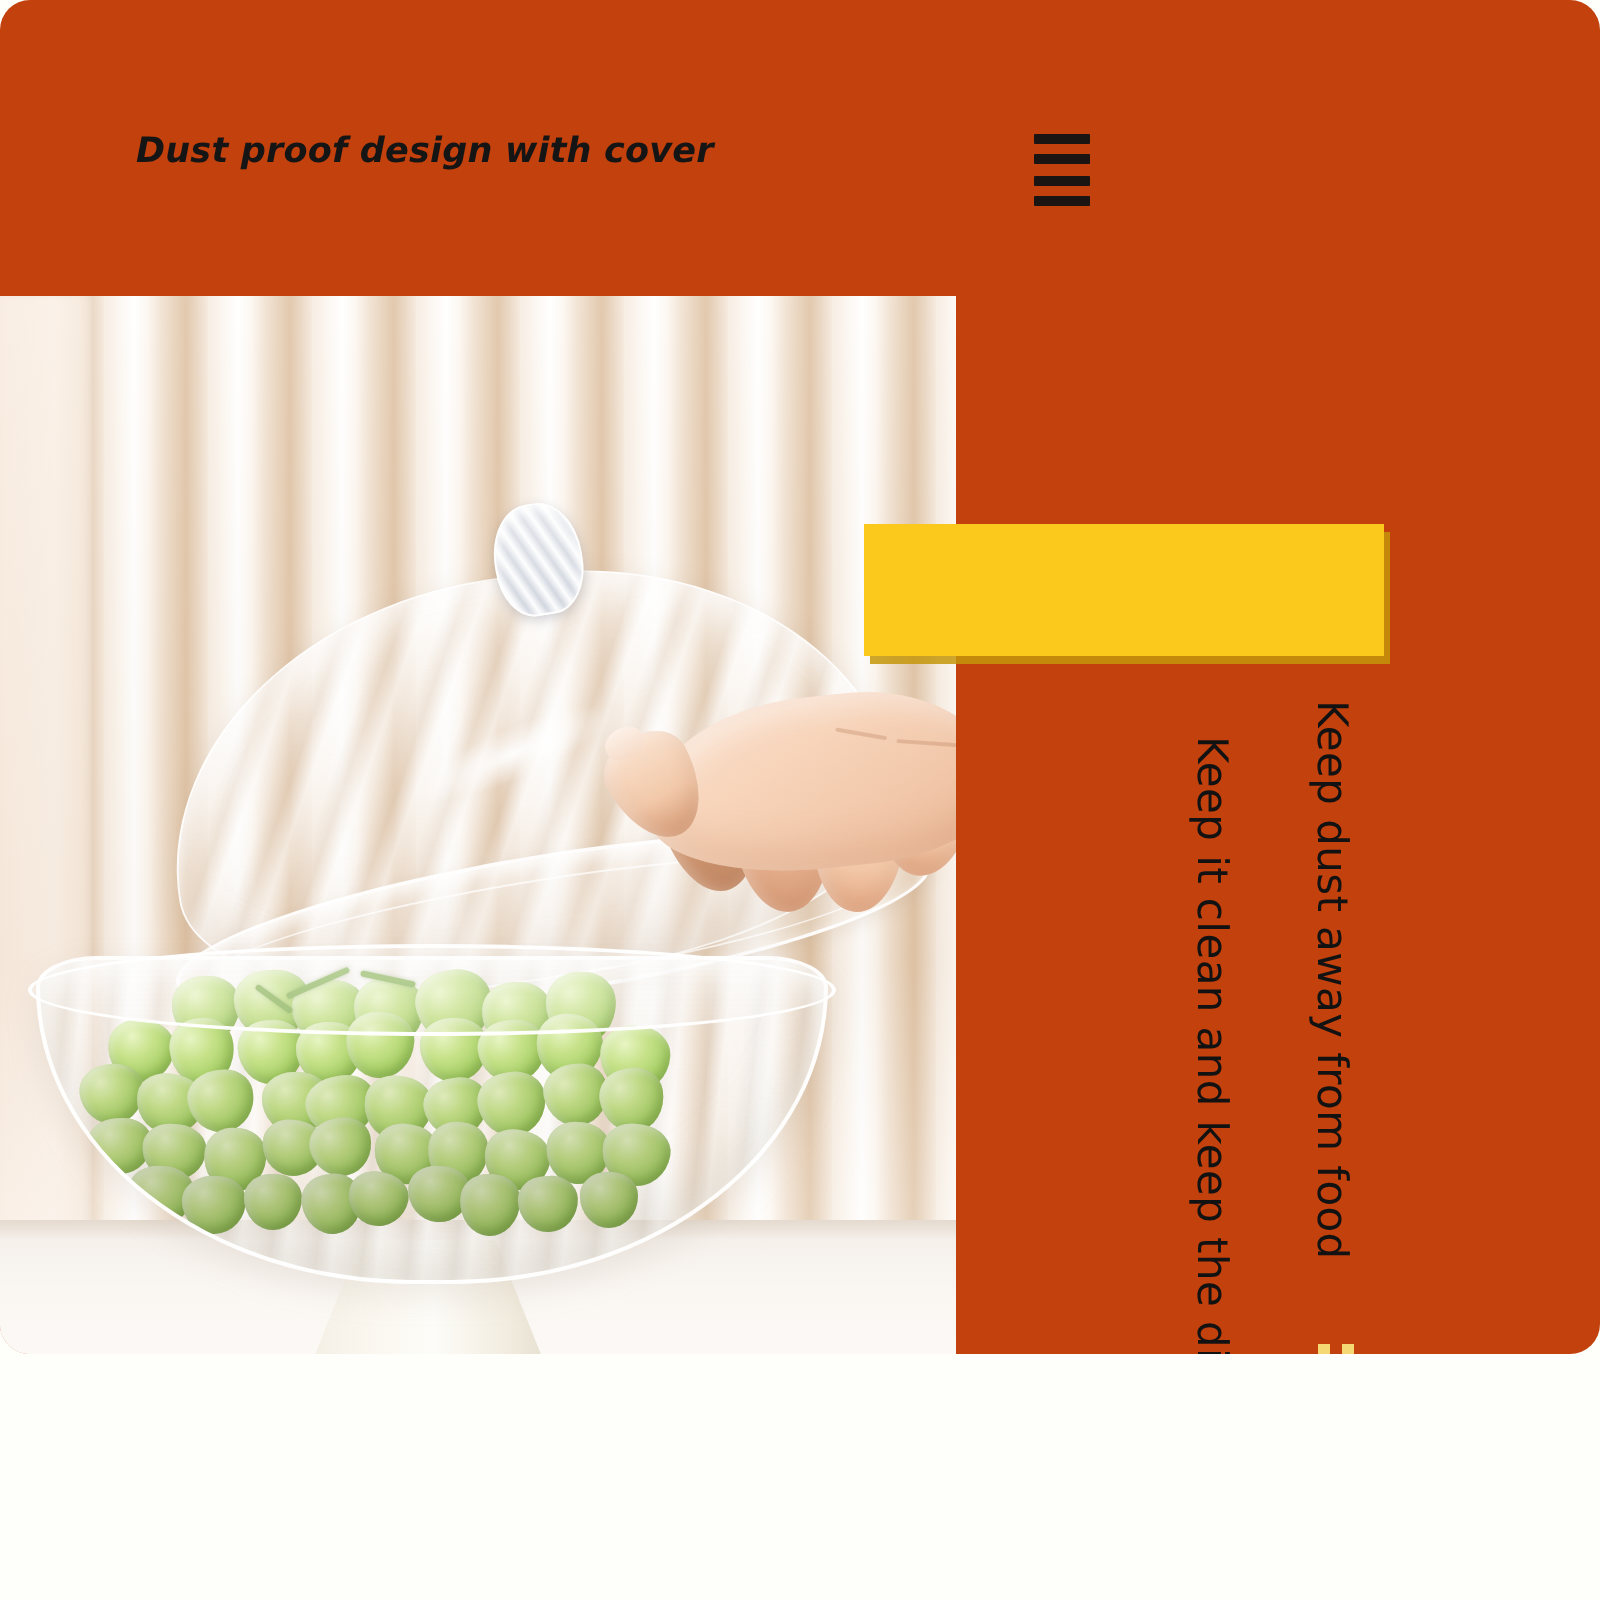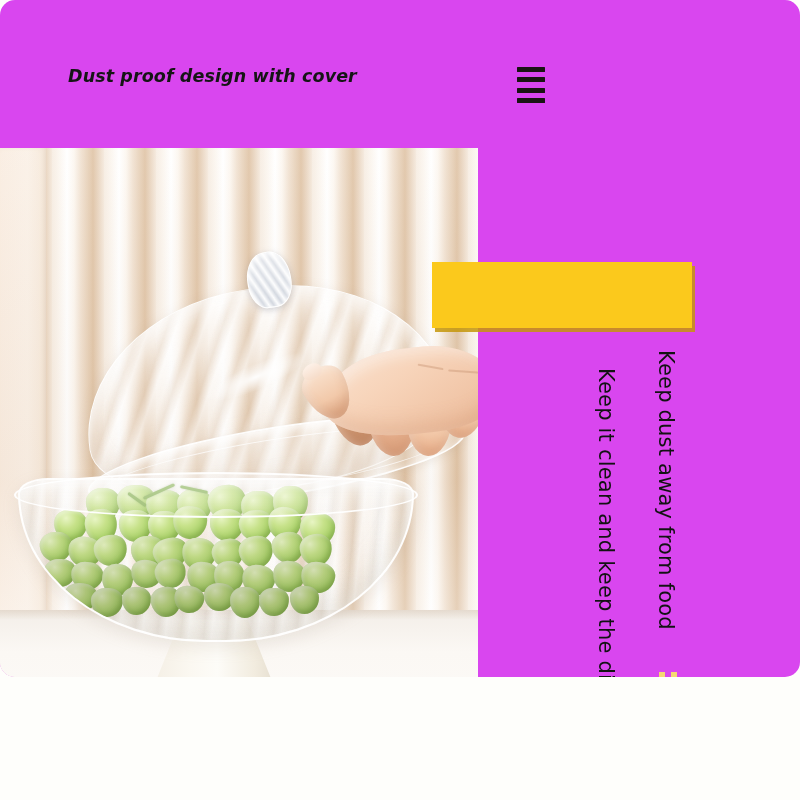--- a/index.html
+++ b/index.html
@@ -13,21 +13,21 @@
     font-family: "Liberation Sans", sans-serif;
     overflow: hidden;
     position: relative;
   }
 
   #page {
     position: absolute;
     left: 0; top: 0;
     width: 800px;
     height: 677px;
-    background: #d946ef;
+    background: #c2410c;
     overflow: hidden;
     border-radius: 15px;
   }
 
   
   .header-headline {
     position: absolute;
     left: 68px;
     top: 66px;
     font-size: 17.5px;

